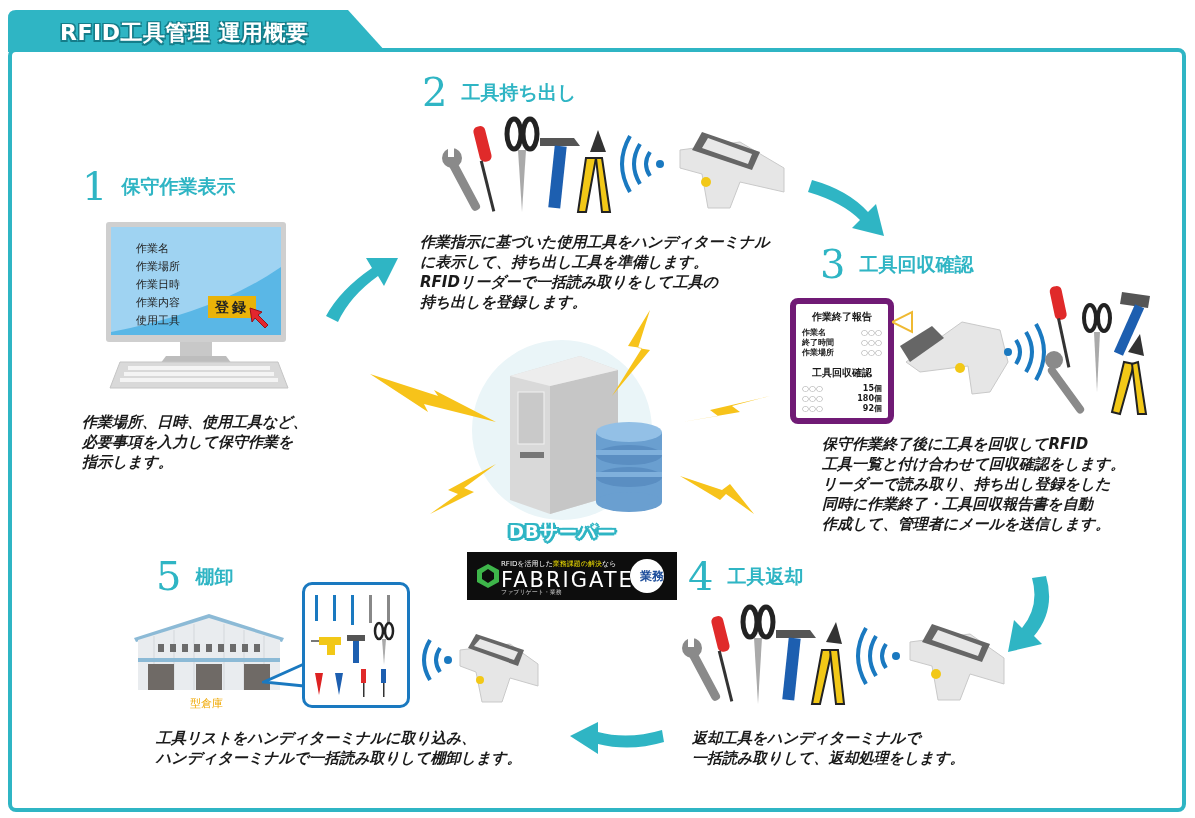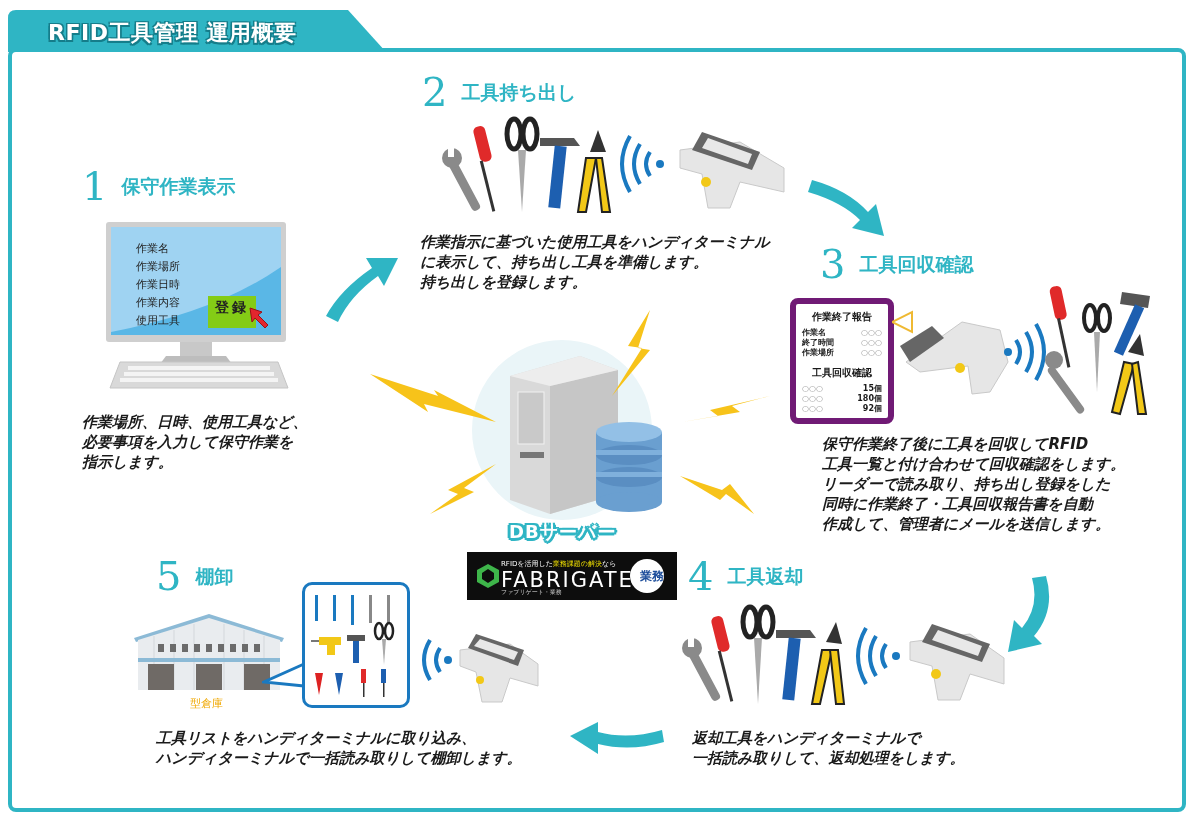--- a/index.html
+++ b/index.html
@@ -2,36 +2,36 @@
 <html><head>
 <meta charset="utf-8">
 <style>
   * { box-sizing: border-box; margin: 0; padding: 0; }
   html, body { width: 1195px; height: 818px; background: #ffffff; overflow: hidden; }
   body { position: relative; font-family: "DejaVu Sans", "Liberation Sans", sans-serif; color: #1a1a1a; }
 
   .frame { position: absolute; left: 8px; top: 48px; width: 1178px; height: 764px; border: 4px solid #2fb5c4; border-radius: 8px; background: #fff; }
   .tab { position: absolute; left: 8px; top: 8px; width: 380px; height: 44px; }
   .tab svg { position: absolute; left: 0; top: 0; }
-  .tab-title { position: absolute; left: 40px; top: 10px; font-size: 22px; font-weight: bold; color: #fff; letter-spacing: 0.5px;
+  .tab-title { position: absolute; left: 52px; top: 10px; font-size: 22px; font-weight: bold; color: #fff; letter-spacing: 0.5px;
     text-shadow: -1.5px -1.5px 0 #157d8a, 1.5px -1.5px 0 #157d8a, -1.5px 1.5px 0 #157d8a, 1.5px 1.5px 0 #157d8a, 0 2px 0 #157d8a; }
 
   .step-head { position: absolute; display: flex; align-items: flex-end; gap: 14px; }
   .step-num { font-family: "DejaVu Serif", "Liberation Serif", serif; font-size: 40px; color: #2fb5c4; line-height: 1; }
   .step-title { font-size: 19px; font-weight: bold; color: #2fb5c4; margin-bottom: 6px; }
 
   .desc { position: absolute; font-size: 15px; font-weight: bold; line-height: 20px; color: #1a1a1a; white-space: nowrap; }
   .desc div { display: block; font-style: italic; }
 
   .abs { position: absolute; }
 
   
   .monitor { left: 106px; top: 222px; width: 180px; height: 150px; }
   .screen-lines { position: absolute; left: 30px; top: 18px; font-size: 11px; line-height: 18px; color: #222; }
-  .reg-btn { position: absolute; left: 102px; top: 74px; width: 48px; height: 32px; background: #84cc16; font-size: 14px; font-weight: bold; color: #222; text-align: center; line-height: 22px; letter-spacing: 3px; }
+  .reg-btn { position: absolute; left: 102px; top: 74px; width: 48px; height: 22px; background: #eab308; font-size: 14px; font-weight: bold; color: #222; text-align: center; line-height: 22px; letter-spacing: 3px; }
 
   
   .report { left: 790px; top: 298px; width: 104px; height: 126px; border: 6px solid #701a75; border-radius: 8px; background: #fff; padding: 4px 6px; font-size: 8px; }
   .report .rh { text-align: center; font-weight: bold; font-size: 10px; margin: 2px 0 4px 0; }
   .report .row { display: flex; justify-content: space-between; line-height: 10px; font-weight: bold; }
   .report .row .circ { color: #999; font-weight: normal; }
 
   
   .banner { left: 467px; top: 552px; width: 210px; height: 48px; background: #0d0d0d; }
   .banner-sub { position: absolute; left: 34px; top: 7px; font-size: 7px; color: #fff; white-space: nowrap; }
@@ -131,20 +131,21 @@
   <g>
       <path d="M240 38 L300 30 L344 56 L344 80 L300 70 L290 96 L268 96 L262 62 L240 56 Z" fill="#e6e6e6" stroke="#c9c9c9"></path>
       <path d="M262 20 L320 40 L312 58 L252 38 Z" fill="#666"></path>
       <path d="M268 26 L312 42 L308 52 L262 36 Z" fill="#e8e8e8"></path>
       <circle cx="266" cy="70" r="5" fill="#f2c817"></circle>
     </g>
 </svg>
 <div class="desc" style="left:420px; top:232px;">
   <div>作業指示に基づいた使用工具をハンディターミナル</div>
   <div>に表示して、持ち出し工具を準備します。</div>
+  <div>RFIDリーダーで一括読み取りをして工具の</div>
   <div>持ち出しを登録します。</div>
 </div>
 
 <div class="step-head" style="left:820px; top:244px;">
   <span class="step-num">3</span>
   <span class="step-title">工具回収確認</span>
 </div>
 <div class="abs report">
   <div class="rh">作業終了報告</div>
   <div class="row">

